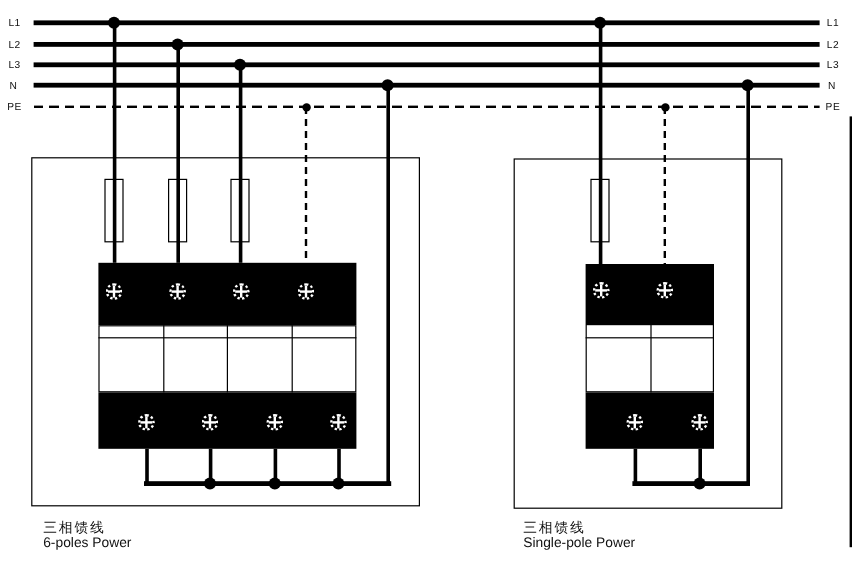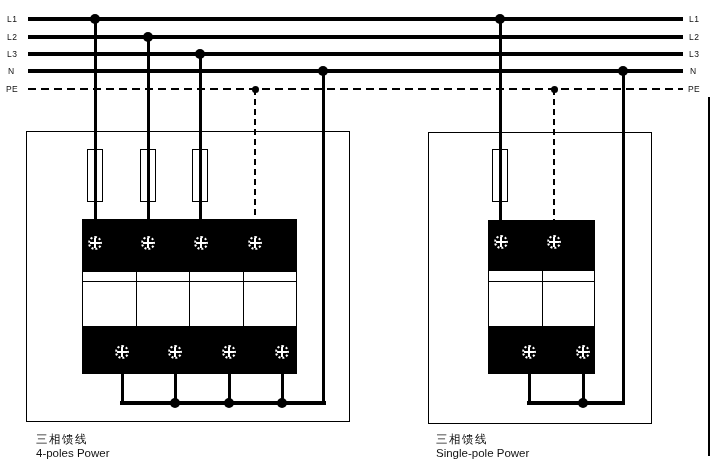--- a/index.html
+++ b/index.html
@@ -40,21 +40,21 @@
   <span class="bus-lbl" style="left:689px;top:13.5px">L1</span>
   <span class="bus-lbl" style="left:689px;top:31.5px">L2</span>
   <span class="bus-lbl" style="left:689px;top:48.5px">L3</span>
   <span class="bus-lbl" style="left:690px;top:65.5px">N</span>
   <span class="bus-lbl" style="left:688px;top:83.5px">PE</span>
 
   <div class="fuse-lbl" style="left:45px;top:171px"><span>125A</span><sup>*</sup></div>
   <div class="fuse-lbl" style="left:448px;top:171px"><span>125A</span><sup>*</sup></div>
 
   <div class="caption-zh" style="left:36px;top:432px">三相馈线</div>
-  <div class="caption-en" style="left:36px;top:447px">4-poles Power</div>
+  <div class="caption-en" style="left:36px;top:447px">6-poles Power</div>
   <div class="caption-zh" style="left:436px;top:432px">三相馈线</div>
   <div class="caption-en" style="left:436px;top:447px">Single-pole Power</div>
 
 <div class="abs box" style="left: 26px; top: 131px; width: 324px; height: 291px;"></div>
     <div class="abs box" style="left: 428px; top: 132px; width: 224px; height: 292px;"></div>
     <div class="abs block" style="left: 82px; top: 219px; width: 215px; height: 52px;"></div>
     <div class="abs mid" style="left: 82px; top: 271px; width: 215px; height: 56px;"></div>
     <div class="abs block" style="left: 82px; top: 327px; width: 215px; height: 47px;"></div>
     <div class="abs block" style="left: 488px; top: 220px; width: 107px; height: 50px;"></div>
     <div class="abs mid" style="left: 488px; top: 270px; width: 107px; height: 57px;"></div>

